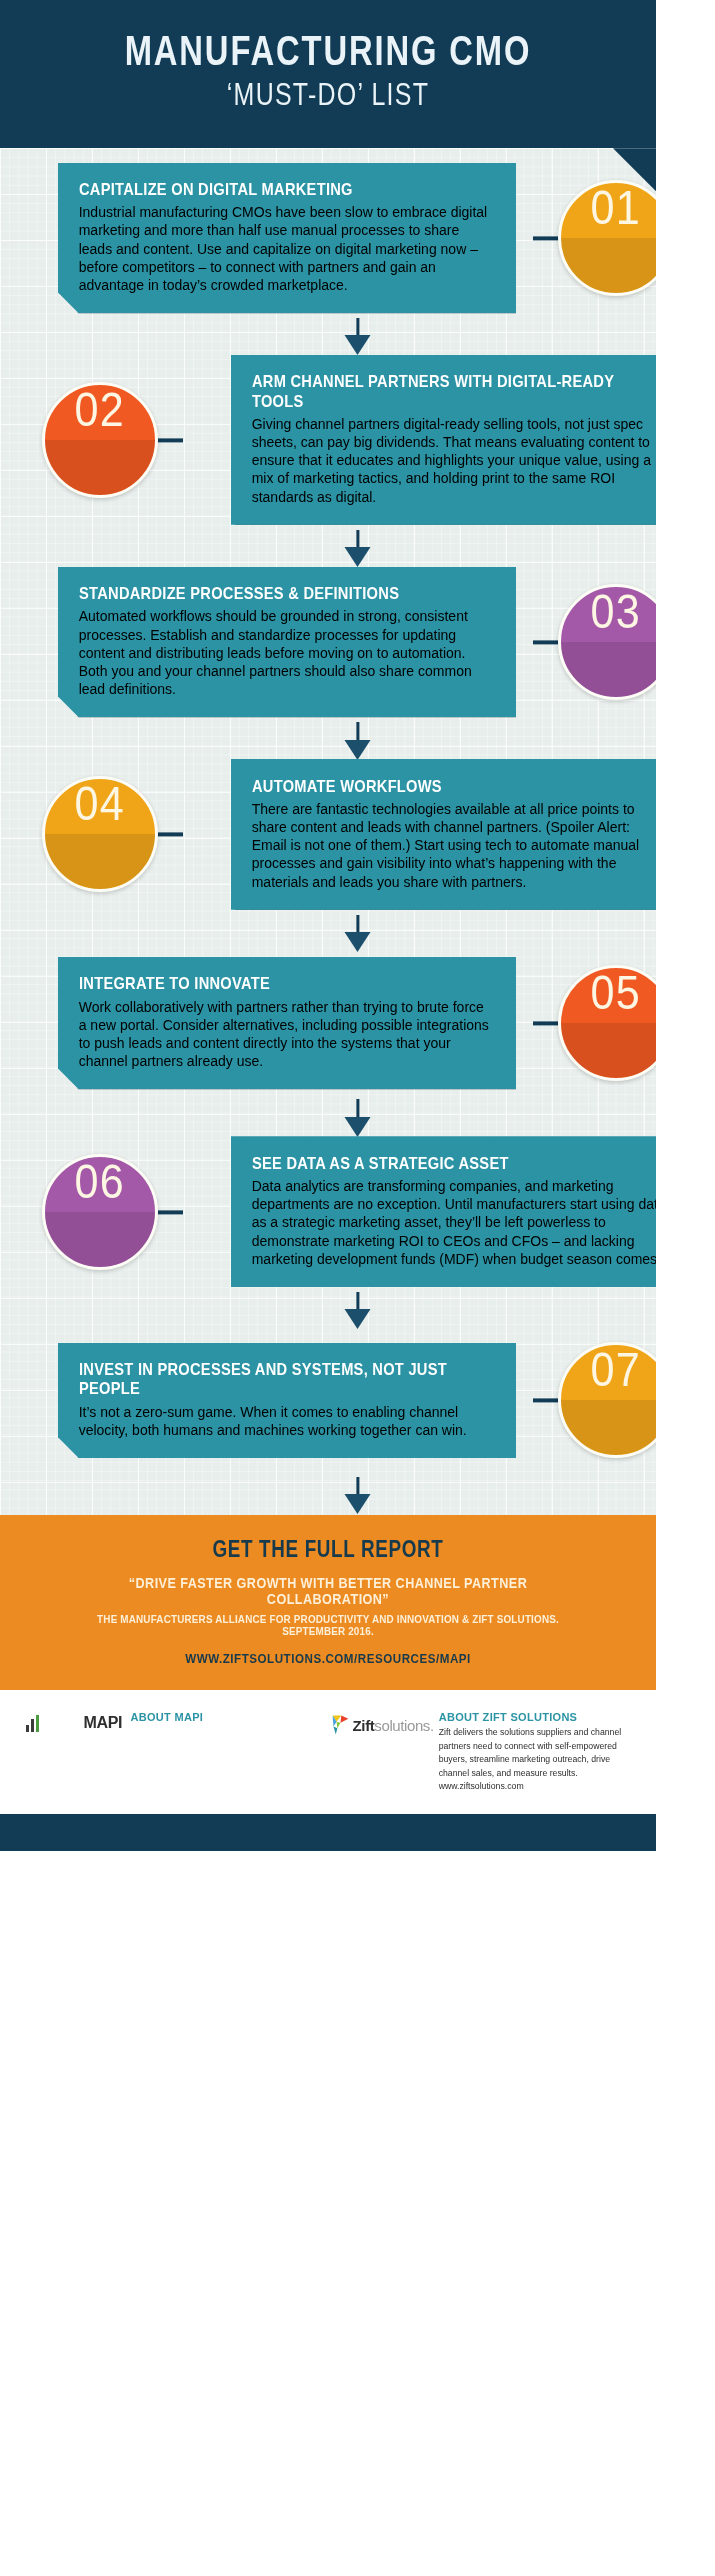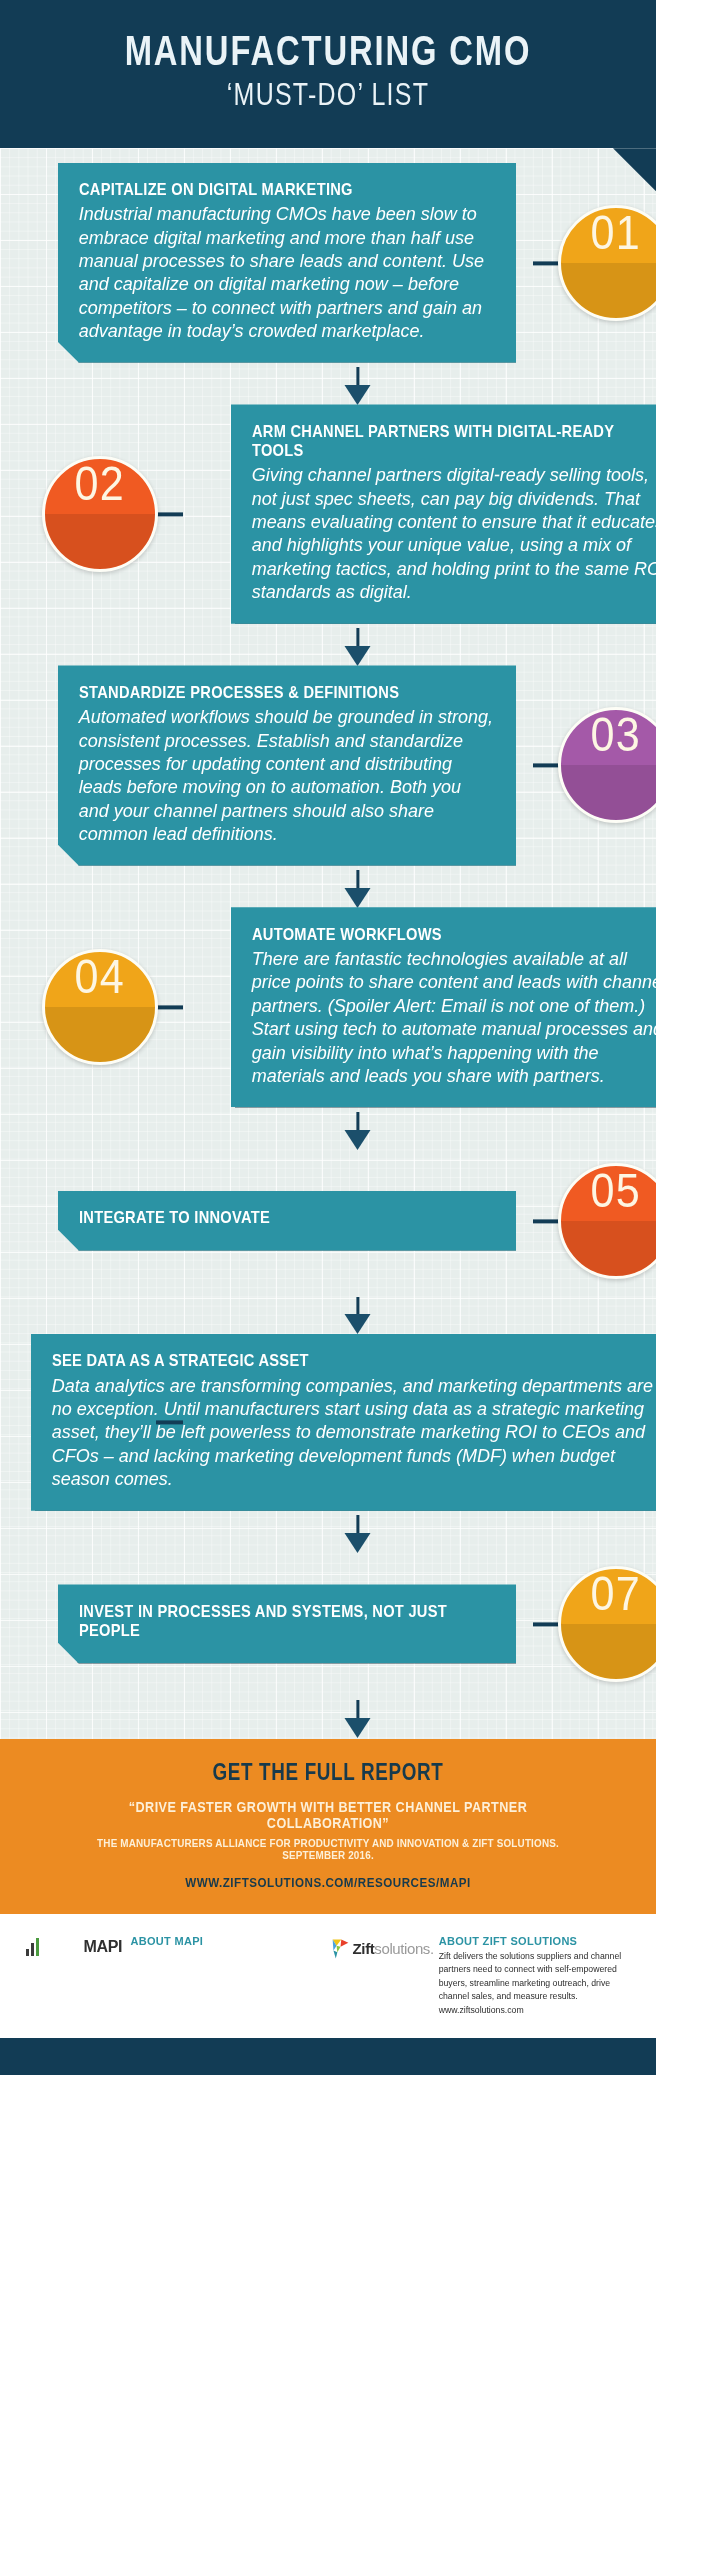--- a/index.html
+++ b/index.html
@@ -176,25 +176,24 @@
     font-size: 16.3px;
     font-weight: bold;
     letter-spacing: 0.3px;
     line-height: 1.18;
     margin-bottom: 4px;
     transform: scaleX(0.90);
     transform-origin: left center;
     color: #ffffff;
   }
   .card-body {
-    font-size: 18px;
+    font-size: 14px;
     line-height: 1.30;
     font-weight: 300;
-    color: #ffffff;
-    font-style: italic;
+    color: #000000;
   }
 
   
   .cta {
     background: #ec8b22;
     text-align: center;
     padding: 20.7px 24px 24px 24px;
   }
   .cta-title {
     color: #173a4c;
@@ -367,31 +366,37 @@
       <div class="row right">
         <div class="bubble-cell">
           <div class="bubble" style="background:#f05a22">
             <span class="bubble-num">05</span>
           </div>
         </div>
         <div class="connector"></div>
         <div class="card-cell">
           <div class="card">
             <div class="card-title">INTEGRATE TO INNOVATE</div>
+            <div class="card-body">Work collaboratively with partners rather than trying to brute force a new portal. Consider alternatives, including possible integrations to push leads and content directly into the systems that your channel partners already use.</div>
           </div>
         </div>
       </div>
     </div>
 
     <div class="step">
       <div class="arrow-wrap">
         <div class="arrow-line"></div>
         <div class="arrow-head"></div>
       </div>
       <div class="row left">
+        <div class="bubble-cell">
+          <div class="bubble" style="background:#a459a8">
+            <span class="bubble-num">06</span>
+          </div>
+        </div>
         <div class="connector"></div>
         <div class="card-cell">
           <div class="card">
             <div class="card-title">SEE DATA AS A STRATEGIC ASSET</div>
             <div class="card-body">Data analytics are transforming companies, and marketing departments are no exception. Until manufacturers start using data as a strategic marketing asset, they’ll be left powerless to demonstrate marketing ROI to CEOs and CFOs – and lacking marketing development funds (MDF) when budget season comes.</div>
           </div>
         </div>
       </div>
     </div>
 
@@ -403,20 +408,21 @@
       <div class="row right">
         <div class="bubble-cell">
           <div class="bubble" style="background:#f0a519">
             <span class="bubble-num">07</span>
           </div>
         </div>
         <div class="connector"></div>
         <div class="card-cell">
           <div class="card">
             <div class="card-title">INVEST IN PROCESSES AND SYSTEMS, NOT JUST PEOPLE</div>
+            <div class="card-body">It’s not a zero-sum game.  When it comes to enabling channel velocity, both humans and machines working together can win.</div>
           </div>
         </div>
       </div>
     </div>
 
     <div class="arrow-wrap" style="height:32px;">
       <div class="arrow-line"></div>
       <div class="arrow-head"></div>
     </div>
   </div>

